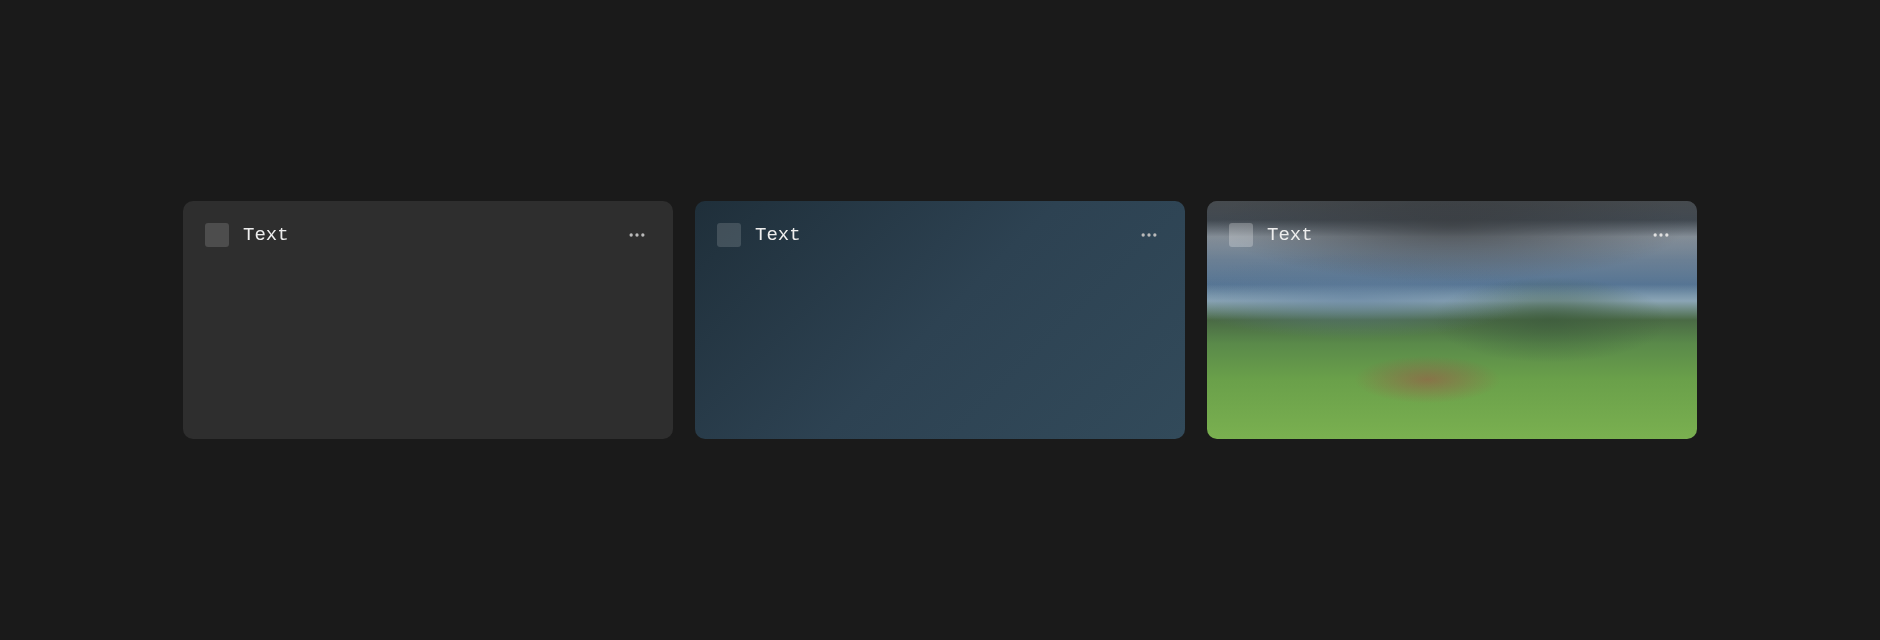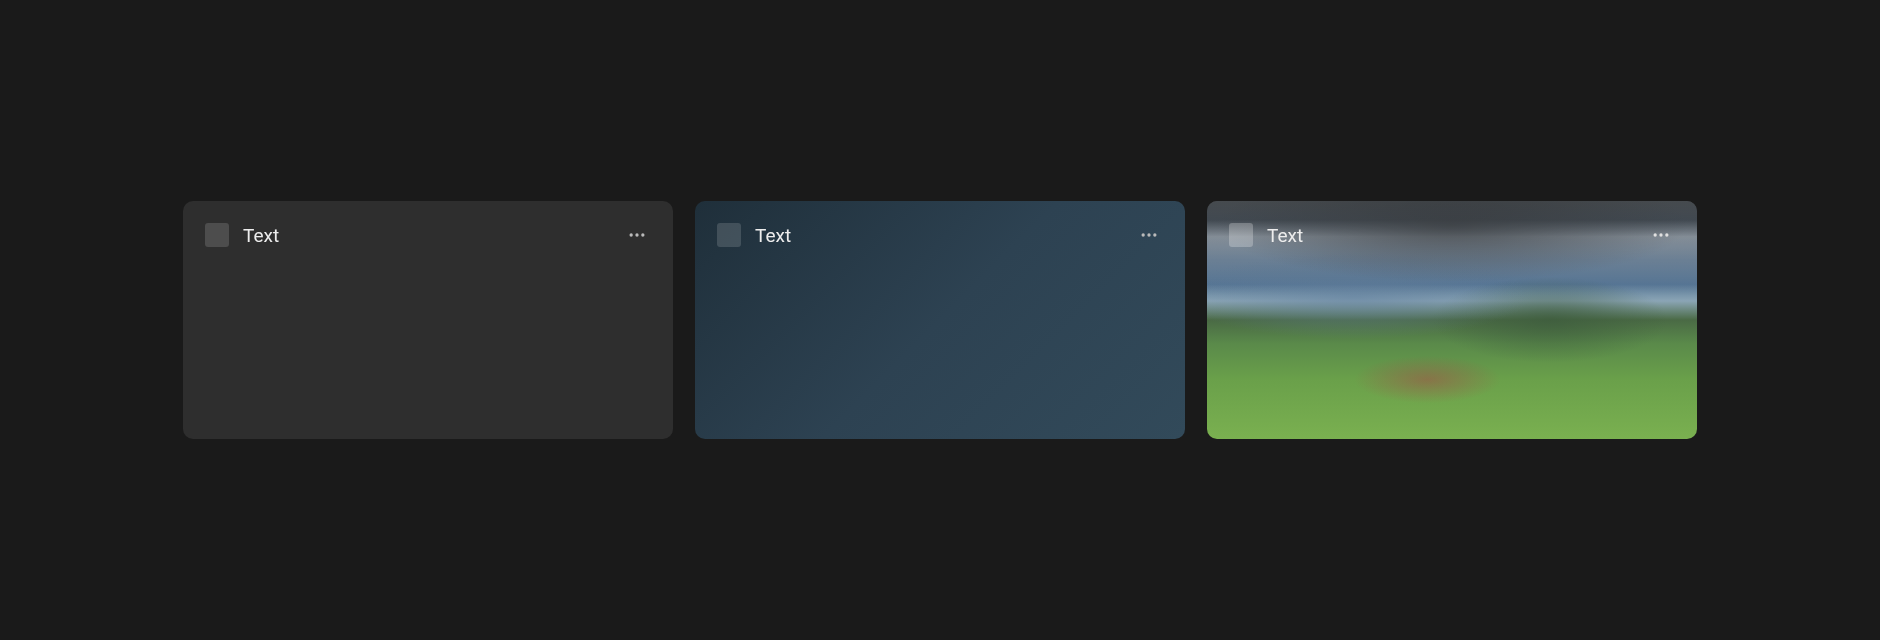--- a/index.html
+++ b/index.html
@@ -84,20 +84,21 @@
     .card-header {
       position: absolute;
       top: 0;
       left: 0;
       right: 0;
       padding: 20px 22px;
       display: flex;
       align-items: center;
       justify-content: space-between;
       z-index: 2;
+      font-family: Liberation Mono, monospace;
     }
     
     .card-header-left {
       display: flex;
       align-items: center;
       gap: 14px;
     }
     
     .card-thumbnail {
       width: 24px;

